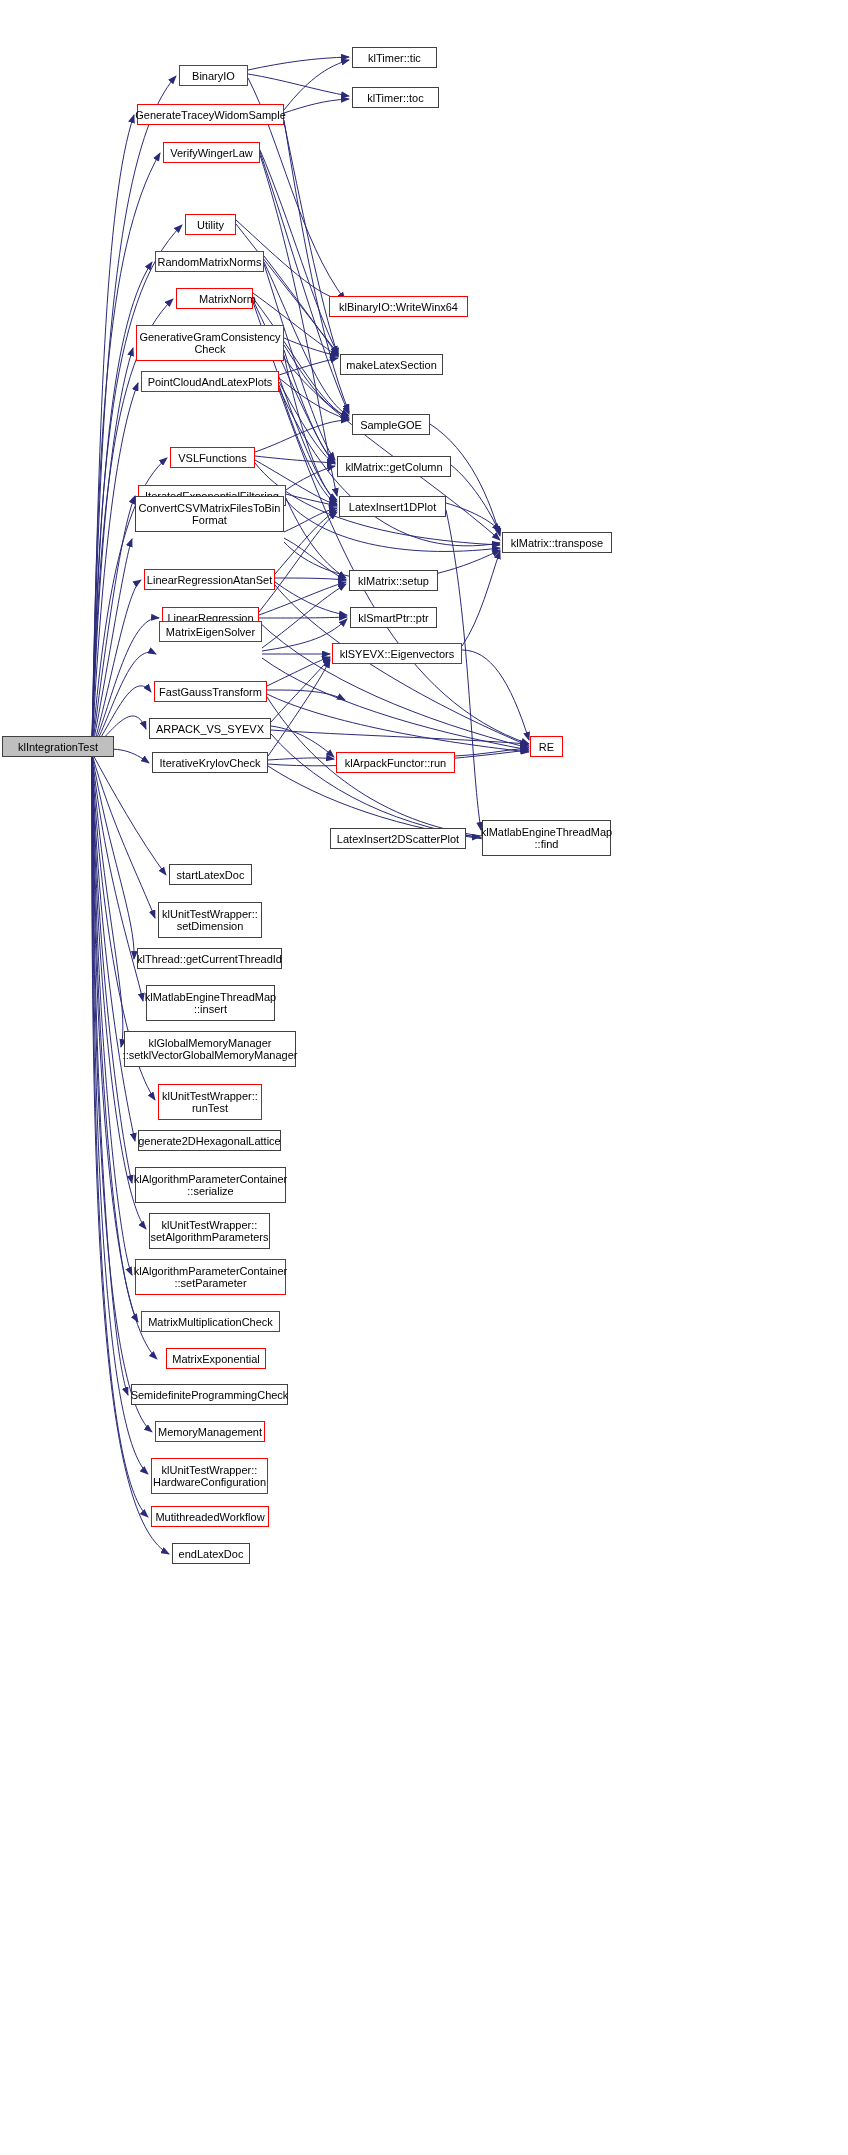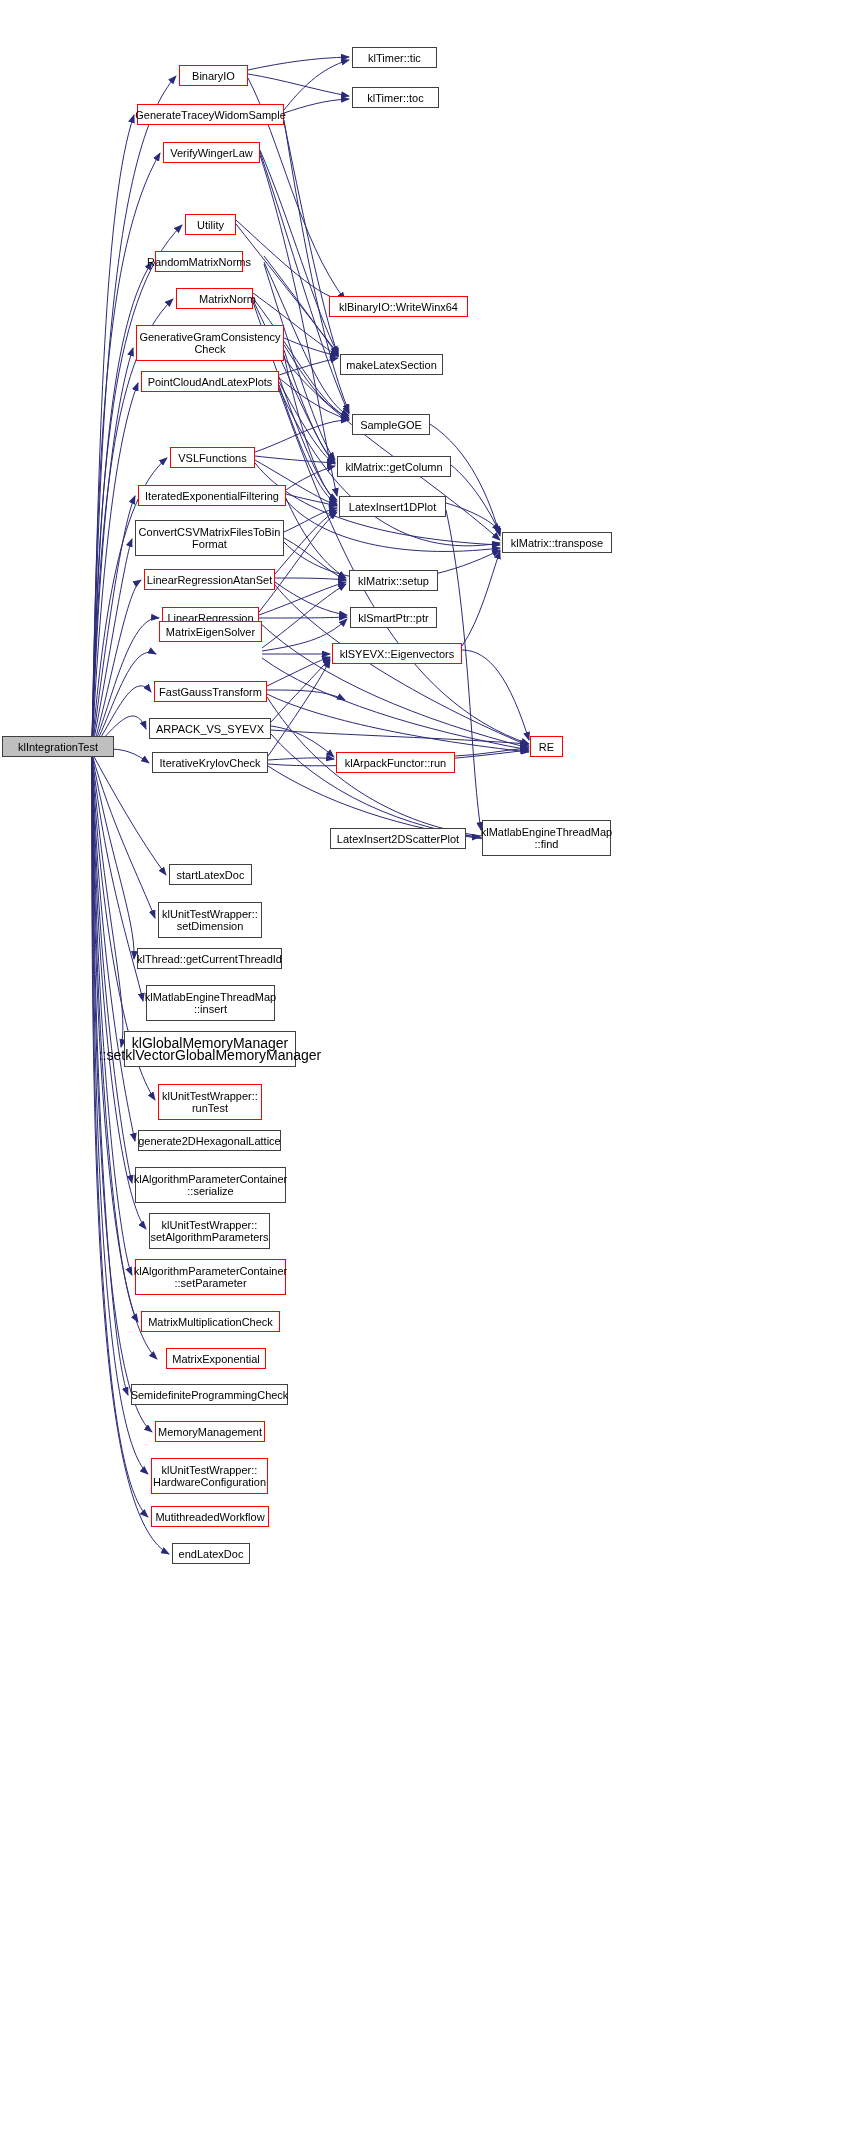--- a/index.html
+++ b/index.html
@@ -197,33 +197,33 @@
   </svg>
 
   <div class="node root" style="left:2px;top:736px;width:112px;height:21px;">klIntegrationTest</div>
 
   <div class="node red" style="left:179px;top:65px;width:69px;height:21px;">BinaryIO</div>
   <div class="node grey" style="left:352px;top:47px;width:85px;height:21px;">klTimer::tic</div>
   <div class="node grey" style="left:352px;top:87px;width:87px;height:21px;">klTimer::toc</div>
   <div class="node red" style="left:137px;top:104px;width:147px;height:21px;">GenerateTraceyWidomSample</div>
   <div class="node red" style="left:163px;top:142px;width:97px;height:21px;">VerifyWingerLaw</div>
   <div class="node red" style="left:185px;top:214px;width:51px;height:21px;">Utility</div>
-  <div class="node red" style="left:155px;top:251px;width:88px;height:21px;">RandomMatrixNorms</div>
+  <div class="node red" style="left:155px;top:251px;width:109px;height:21px;">RandomMatrixNorms</div>
   <div class="node red" style="left:176px;top:288px;width:77px;height:21px;padding-left:28px;">MatrixNorm</div>
   <div class="node red" style="left:136px;top:325px;width:148px;height:36px;">GenerativeGramConsistency
 Check</div>
   <div class="node red" style="left:141px;top:371px;width:138px;height:21px;">PointCloudAndLatexPlots</div>
   <div class="node red" style="left:329px;top:296px;width:139px;height:21px;">klBinaryIO::WriteWinx64</div>
   <div class="node grey" style="left:340px;top:354px;width:103px;height:21px;">makeLatexSection</div>
   <div class="node grey" style="left:352px;top:414px;width:78px;height:21px;text-align:center;">SampleGOE</div>
   <div class="node grey" style="left:337px;top:456px;width:114px;height:21px;">klMatrix::getColumn</div>
   <div class="node red" style="left:170px;top:447px;width:85px;height:21px;">VSLFunctions</div>
   <div class="node red" style="left:138px;top:485px;width:148px;height:21px;">IteratedExponentialFiltering</div>
   <div class="node grey" style="left:339px;top:496px;width:107px;height:21px;">LatexInsert1DPlot</div>
-  <div class="node grey" style="left:135px;top:520px;width:149px;height:36px;">ConvertCSVMatrixFilesToBin
+  <div class="node grey" style="left:135px;top:496px;width:149px;height:36px;">ConvertCSVMatrixFilesToBin
 Format</div>
   <div class="node grey" style="left:502px;top:532px;width:110px;height:21px;">klMatrix::transpose</div>
   <div class="node red" style="left:144px;top:569px;width:131px;height:21px;">LinearRegressionAtanSet</div>
   <div class="node grey" style="left:349px;top:570px;width:89px;height:21px;">klMatrix::setup</div>
   <div class="node red" style="left:162px;top:607px;width:97px;height:21px;">LinearRegression</div>
   <div class="node grey" style="left:350px;top:607px;width:87px;height:21px;">klSmartPtr::ptr</div>
   <div class="node red" style="left:159px;top:621px;width:103px;height:21px;">MatrixEigenSolver</div>
   <div class="node red" style="left:332px;top:643px;width:130px;height:21px;">klSYEVX::Eigenvectors</div>
   <div class="node red" style="left:154px;top:681px;width:113px;height:21px;">FastGaussTransform</div>
   <div class="node grey" style="left:149px;top:718px;width:122px;height:21px;">ARPACK_VS_SYEVX</div>
@@ -232,21 +232,21 @@
   <div class="node red" style="left:336px;top:752px;width:119px;height:21px;">klArpackFunctor::run</div>
   <div class="node grey" style="left:330px;top:828px;width:136px;height:21px;">LatexInsert2DScatterPlot</div>
   <div class="node grey" style="left:482px;top:820px;width:129px;height:36px;">klMatlabEngineThreadMap
 ::find</div>
   <div class="node grey" style="left:169px;top:864px;width:83px;height:21px;">startLatexDoc</div>
   <div class="node grey" style="left:158px;top:902px;width:104px;height:36px;">klUnitTestWrapper::
 setDimension</div>
   <div class="node grey" style="left:137px;top:948px;width:145px;height:21px;">klThread::getCurrentThreadId</div>
   <div class="node grey" style="left:146px;top:985px;width:129px;height:36px;">klMatlabEngineThreadMap
 ::insert</div>
-  <div class="node grey" style="left:124px;top:1031px;width:172px;height:36px;font-size:14px;">klGlobalMemoryManager
+  <div class="node grey" style="left:124px;top:1031px;width:172px;height:36px;font-size:11px;">klGlobalMemoryManager
 ::setklVectorGlobalMemoryManager</div>
   <div class="node red" style="left:158px;top:1084px;width:104px;height:36px;">klUnitTestWrapper::
 runTest</div>
   <div class="node grey" style="left:138px;top:1130px;width:143px;height:21px;">generate2DHexagonalLattice</div>
   <div class="node grey" style="left:135px;top:1167px;width:151px;height:36px;">klAlgorithmParameterContainer
 ::serialize</div>
   <div class="node grey" style="left:149px;top:1213px;width:121px;height:36px;">klUnitTestWrapper::
 setAlgorithmParameters</div>
   <div class="node red" style="left:135px;top:1259px;width:151px;height:36px;">klAlgorithmParameterContainer
 ::setParameter</div>

